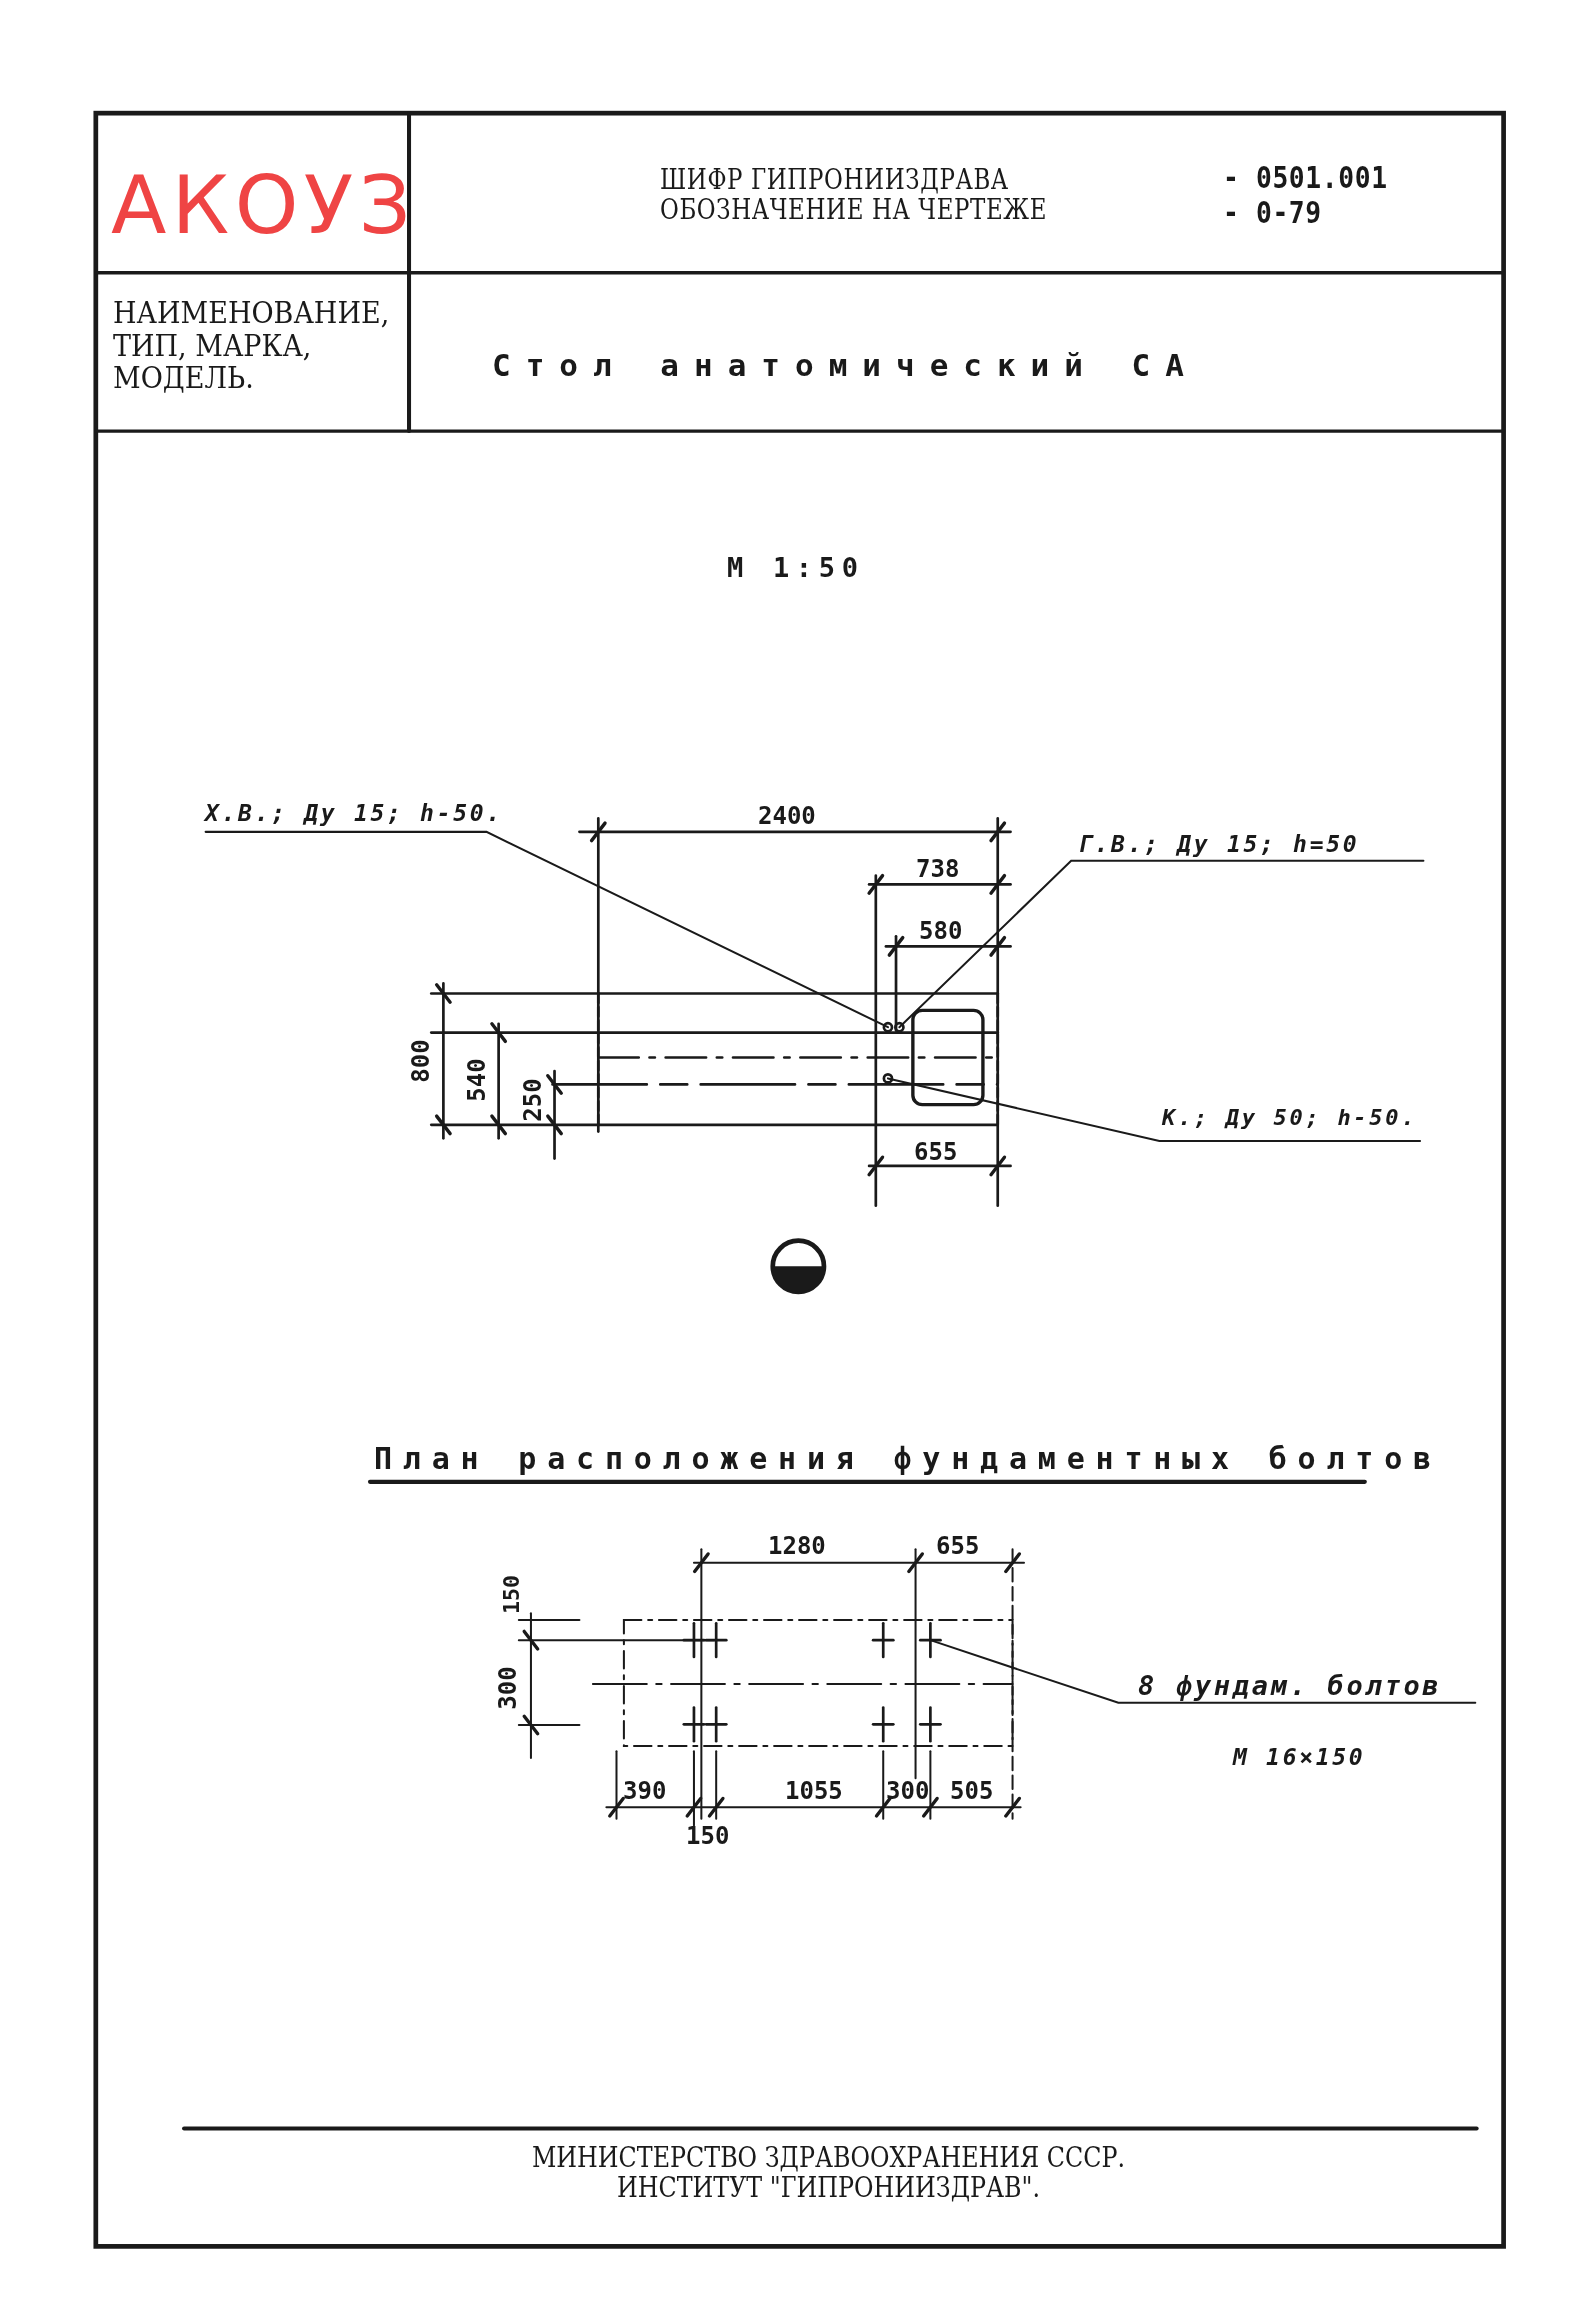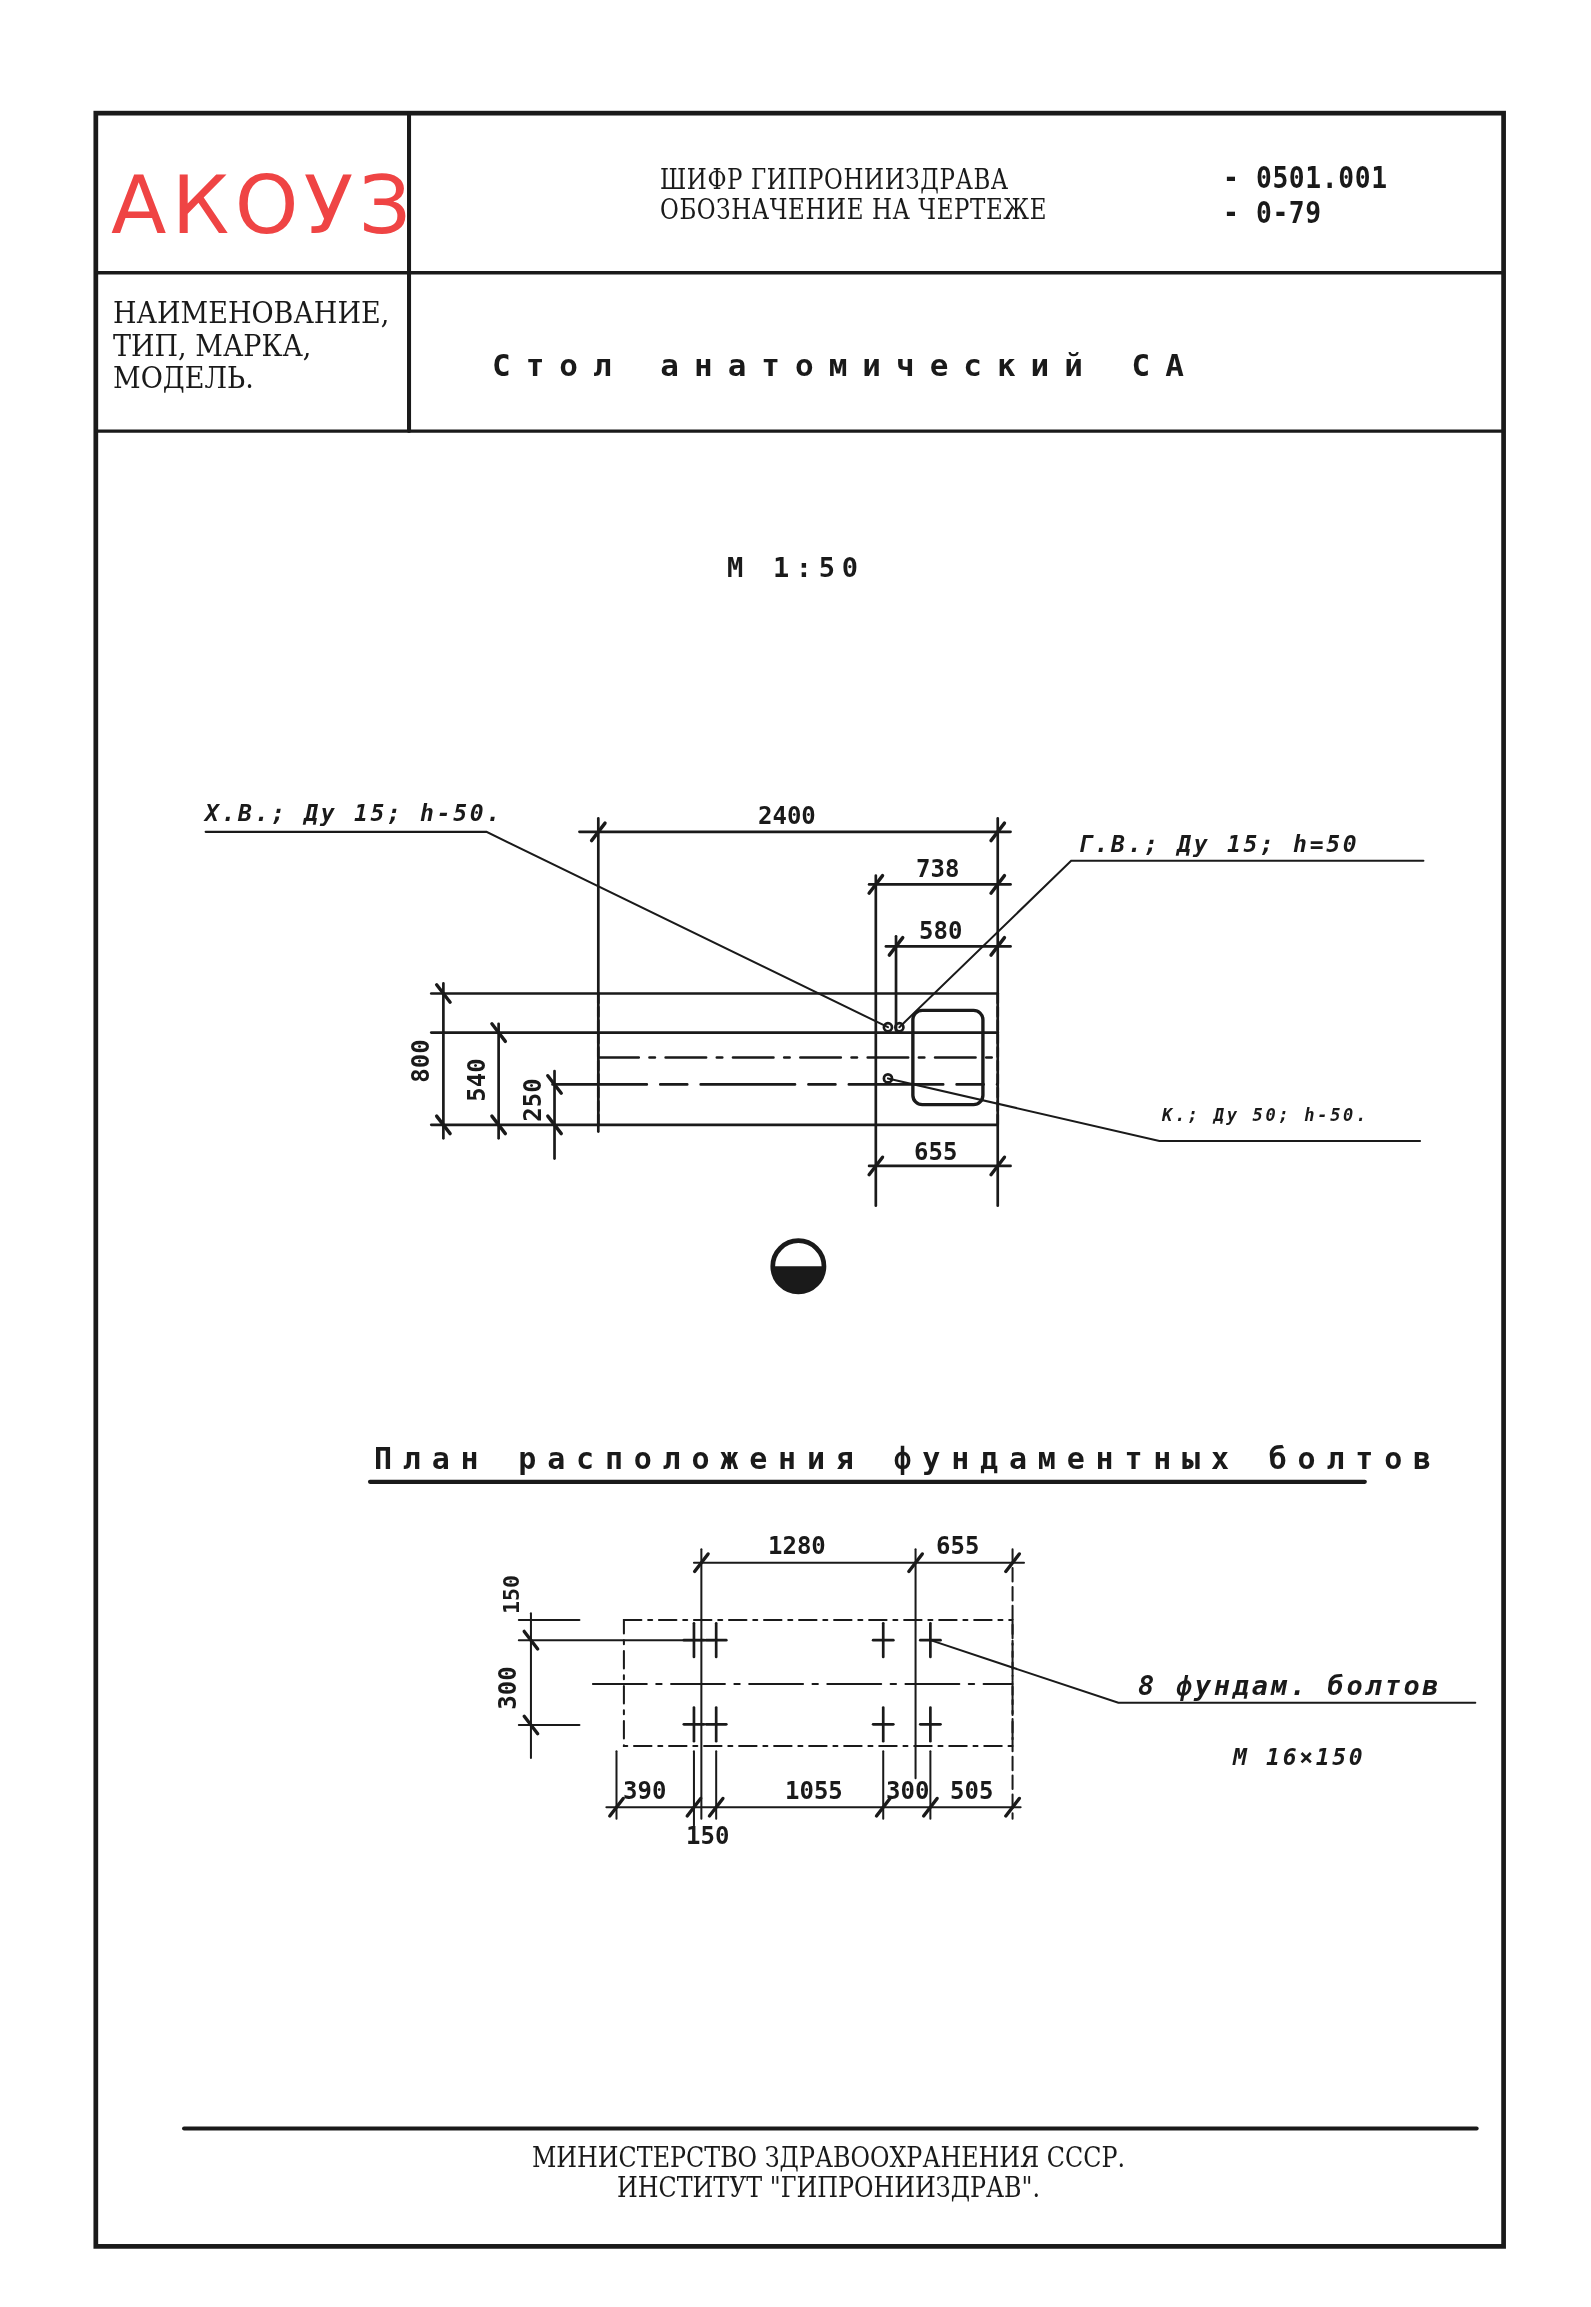--- a/index.html
+++ b/index.html
@@ -166,21 +166,21 @@
 <div class="abs dim" style="left:758px; top:802px;">2400</div>
 <div class="abs dim" style="left:916px; top:855px;">738</div>
 <div class="abs dim" style="left:919px; top:917px;">580</div>
 <div class="abs dim" style="left:914px; top:1138px;">655</div>
 <div class="abs dim rot" style="left:399px; top:1047px;">800</div>
 <div class="abs dim rot" style="left:455px; top:1066px;">540</div>
 <div class="abs dim rot" style="left:511px; top:1086px;">250</div>
 
 <div class="abs note" style="left:205px; top:800px;">Х.В.; Ду 15; h-50.</div>
 <div class="abs note" style="left:1078px; top:831px;">Г.В.; Ду 15; h=50</div>
-<div class="abs note" style="left:1162px; top:1105px; font-size:17px;">К.; Ду 50; h-50.</div>
+<div class="abs note" style="left:1162px; top:1105px; font-size:22px;">К.; Ду 50; h-50.</div>
 
 <div class="abs stencil" style="left:374px; top:1441px; font-size:30px; letter-spacing:10.8px;">План расположения фундаментных болтов</div>
 
 <div class="abs dim" style="left:768px; top:1532px;">1280</div>
 <div class="abs dim" style="left:936px; top:1532px;">655</div>
 <div class="abs dim rot" style="left:492px; top:1582px; font-size:21.6px;">150</div>
 <div class="abs dim rot" style="left:486px; top:1674px;">300</div>
 
 <div class="abs dim" style="left:623px; top:1777px;">390</div>
 <div class="abs dim" style="left:761px; top:1777px;margin-left:24px;">1055</div>

